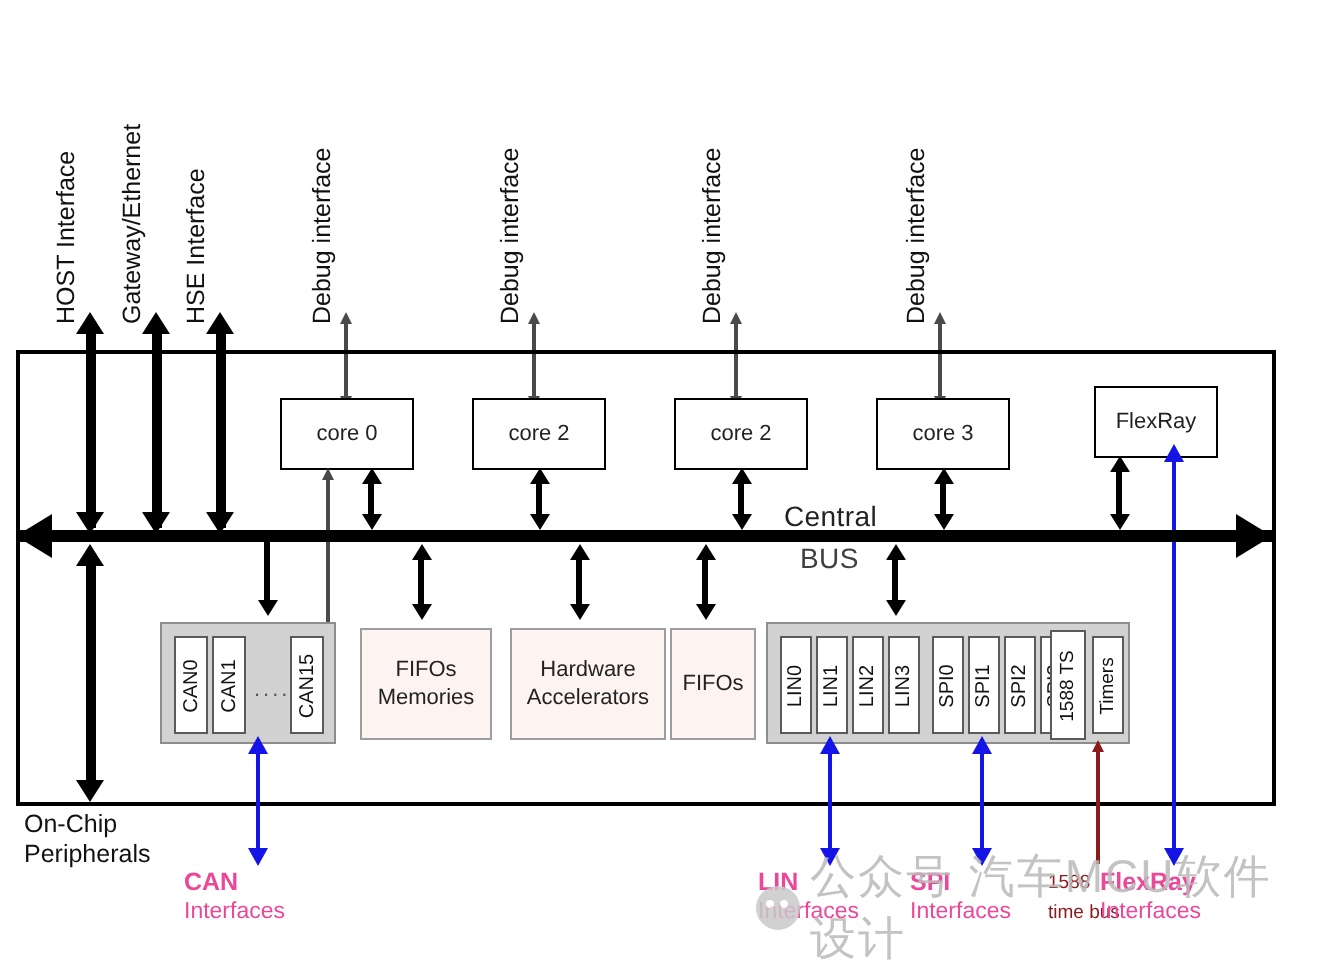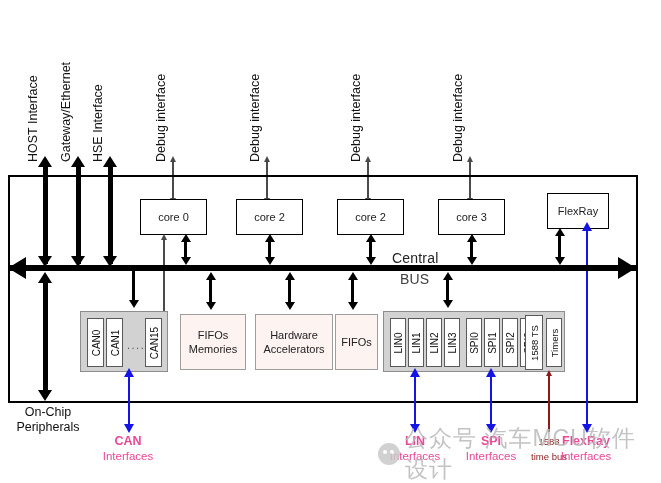--- a/index.html
+++ b/index.html
@@ -56,21 +56,21 @@
   
   .ah-up-thin{border-left:3.5px solid transparent;border-right:3.5px solid transparent;border-bottom:6px solid #4a4a4a;}
   .ah-dn-thin{border-left:3.5px solid transparent;border-right:3.5px solid transparent;border-top:6px solid #4a4a4a;}
   
   .ah-up-blue{border-left:5px solid transparent;border-right:5px solid transparent;border-bottom:9px solid #1414e6;}
   .ah-dn-blue{border-left:5px solid transparent;border-right:5px solid transparent;border-top:9px solid #1414e6;}
   
   .ah-up-red{border-left:3.5px solid transparent;border-right:3.5px solid transparent;border-bottom:6px solid #8b1a1a;}
 
   
-  .cap{position:absolute;text-align:center;line-height:15px;}
+  .cap{position:absolute;line-height:15px;}
   .cap .l1{font-size:12.5px;font-weight:bold;}
   .cap .l2{font-size:11.5px;}
   .cap-blue{color:#ec4899;}
   .cap-black{color:#111;font-weight:normal;}
   .cap-black .l1,.cap-black .l2{font-size:12.5px;font-weight:normal;}
   .cap-red{color:#8b1a1a;}
   .cap-red .l1{font-size:9.5px;font-weight:normal;}
   .cap-red .l2{font-size:9.5px;}
 
   

